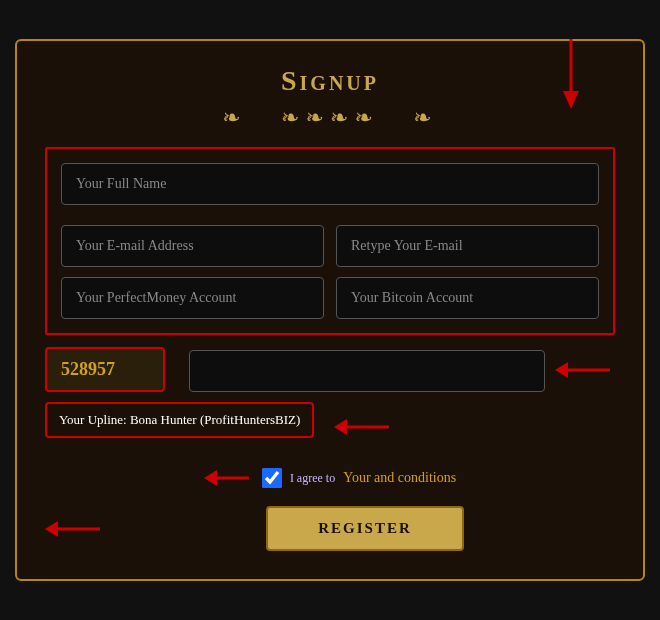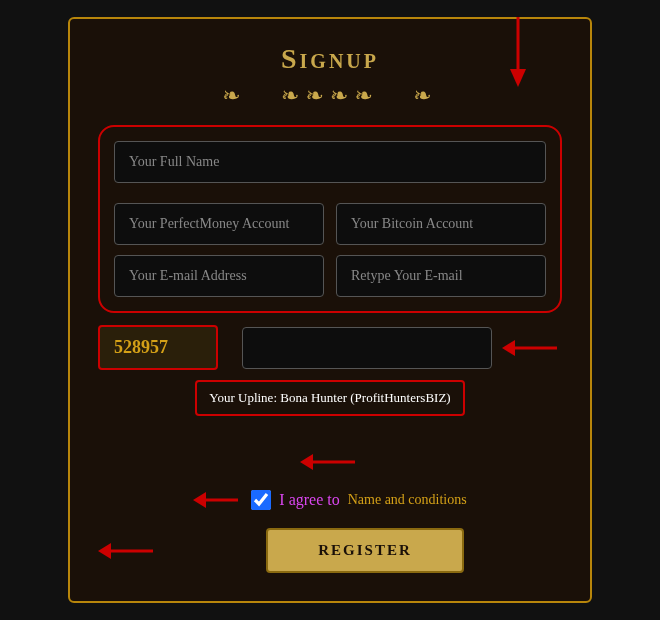--- a/index.html
+++ b/index.html
@@ -16,21 +16,21 @@
     .page-wrapper {
       width: 660px;
       height: 620px;
       background: #111;
       display: flex;
       align-items: center;
       justify-content: center;
     }
 
     .card {
-      width: 524px;
+      width: 630px;
       background: #1a1008;
       border: 2px solid #b8860b;
       border-radius: 6px;
       padding: 24px 28px 28px 28px;
       position: relative;
     }
 
     .card-title {
       text-align: center;
       color: #c9a84c;
@@ -43,21 +43,21 @@
     .divider {
       text-align: center;
       color: #c9a84c;
       font-size: 22px;
       margin-bottom: 16px;
       letter-spacing: 6px;
     }
 
     .form-section {
       border: 2px solid #cc0000;
-      border-radius: 16px;
+      border-radius: 2px;
       padding: 14px;
       margin-bottom: 12px;
     }
 
     .form-row {
       display: flex;
       gap: 12px;
       margin-bottom: 10px;
     }
 
@@ -78,21 +78,21 @@
     }
 
     .form-input::placeholder {
       color: #888;
     }
 
     .captcha-area {
       display: flex;
       gap: 24px;
       margin-bottom: 10px;
-      align-items: center;
+      align-items: flex-end;
     }
 
     .captcha-box {
       background: #2a1f0a;
       border: 2px solid #cc0000;
       border-radius: 4px;
       padding: 10px 14px;
       color: #d4a017;
       font-size: 18px;
       font-weight: bold;
@@ -133,22 +133,22 @@
     }
 
     .agree-checkbox {
       width: 20px;
       height: 20px;
       accent-color: #1a6aff;
       cursor: pointer;
     }
 
     .agree-text {
-      color: #d946ef;
-      font-size: 16px;
+      color: #c4b5fd;
+      font-size: 12px;
     }
 
     .agree-link {
       color: #d4a017;
       text-decoration: none;
       font-size: 14px;
     }
 
     .register-btn {
       display: block;
@@ -185,65 +185,65 @@
     <div class="form-section">
 
       <div class="form-row">
         <input class="form-input" type="text" placeholder="Your Full Name" style="">
       </div>
 
       <div class="form-row">
       </div>
 
       <div class="form-row">
+        <input class="form-input" type="email" placeholder="Your E-mail Address" style="">
+        <input class="form-input" type="email" placeholder="Retype Your E-mail" style="">
+      </div>
+
+      <div class="form-row">
         <input class="form-input" type="text" placeholder="Your PerfectMoney Account" style="">
         <input class="form-input" type="text" placeholder="Your Bitcoin Account" style="">
-      </div>
-
-      <div class="form-row">
-        <input class="form-input" type="email" placeholder="Your E-mail Address" style="">
-        <input class="form-input" type="email" placeholder="Retype Your E-mail" style="">
       </div>
 
     </div>
 
     <div style="display:flex; align-items:center; gap:10px; margin-bottom:10px; position:relative;">
       <div class="captcha-area" style="flex:1; margin-bottom:0;">
         <div class="captcha-box">
           <span>528957</span>
         </div>
         <input class="captcha-input" type="text" style="">
       </div>
 
       <svg width="60" height="24" style="flex-shrink:0;">
         <line x1="55" y1="12" x2="5" y2="12" stroke="#cc0000" stroke-width="3"></line>
         <polygon points="13,4 0,12 13,20" fill="#cc0000"></polygon>
       </svg>
     </div>
 
-    <div style="display:flex; align-items:center; gap:20px; margin-bottom:14px;flex-direction:column;">
+    <div style="display:flex; align-items:center; gap:20px; margin-bottom:14px;">
       <div class="upline-box">
         <span>Your Upline: Bona Hunter (ProfitHuntersBIZ)</span>
       </div>
 
       <svg width="60" height="24" style="flex-shrink:0;">
         <line x1="55" y1="12" x2="5" y2="12" stroke="#cc0000" stroke-width="3"></line>
         <polygon points="13,4 0,12 13,20" fill="#cc0000"></polygon>
       </svg>
     </div>
 
     <div class="agree-row">
 
       <svg width="50" height="24">
         <line x1="45" y1="12" x2="5" y2="12" stroke="#cc0000" stroke-width="3"></line>
         <polygon points="13,4 0,12 13,20" fill="#cc0000"></polygon>
       </svg>
       <input type="checkbox" class="agree-checkbox" checked="" style="">
       <span class="agree-text">I agree to </span>
-      <a href="#" class="agree-link">Name and conditions</a>
+      <a href="#" class="agree-link">Your and conditions</a>
     </div>
 
     <div style="display:flex; align-items:center; justify-content:center; gap:10px;">
 
       <svg width="60" height="24">
         <line x1="55" y1="12" x2="5" y2="12" stroke="#cc0000" stroke-width="3"></line>
         <polygon points="13,4 0,12 13,20" fill="#cc0000"></polygon>
       </svg>
       <button class="register-btn">REGISTER</button>
     </div>

